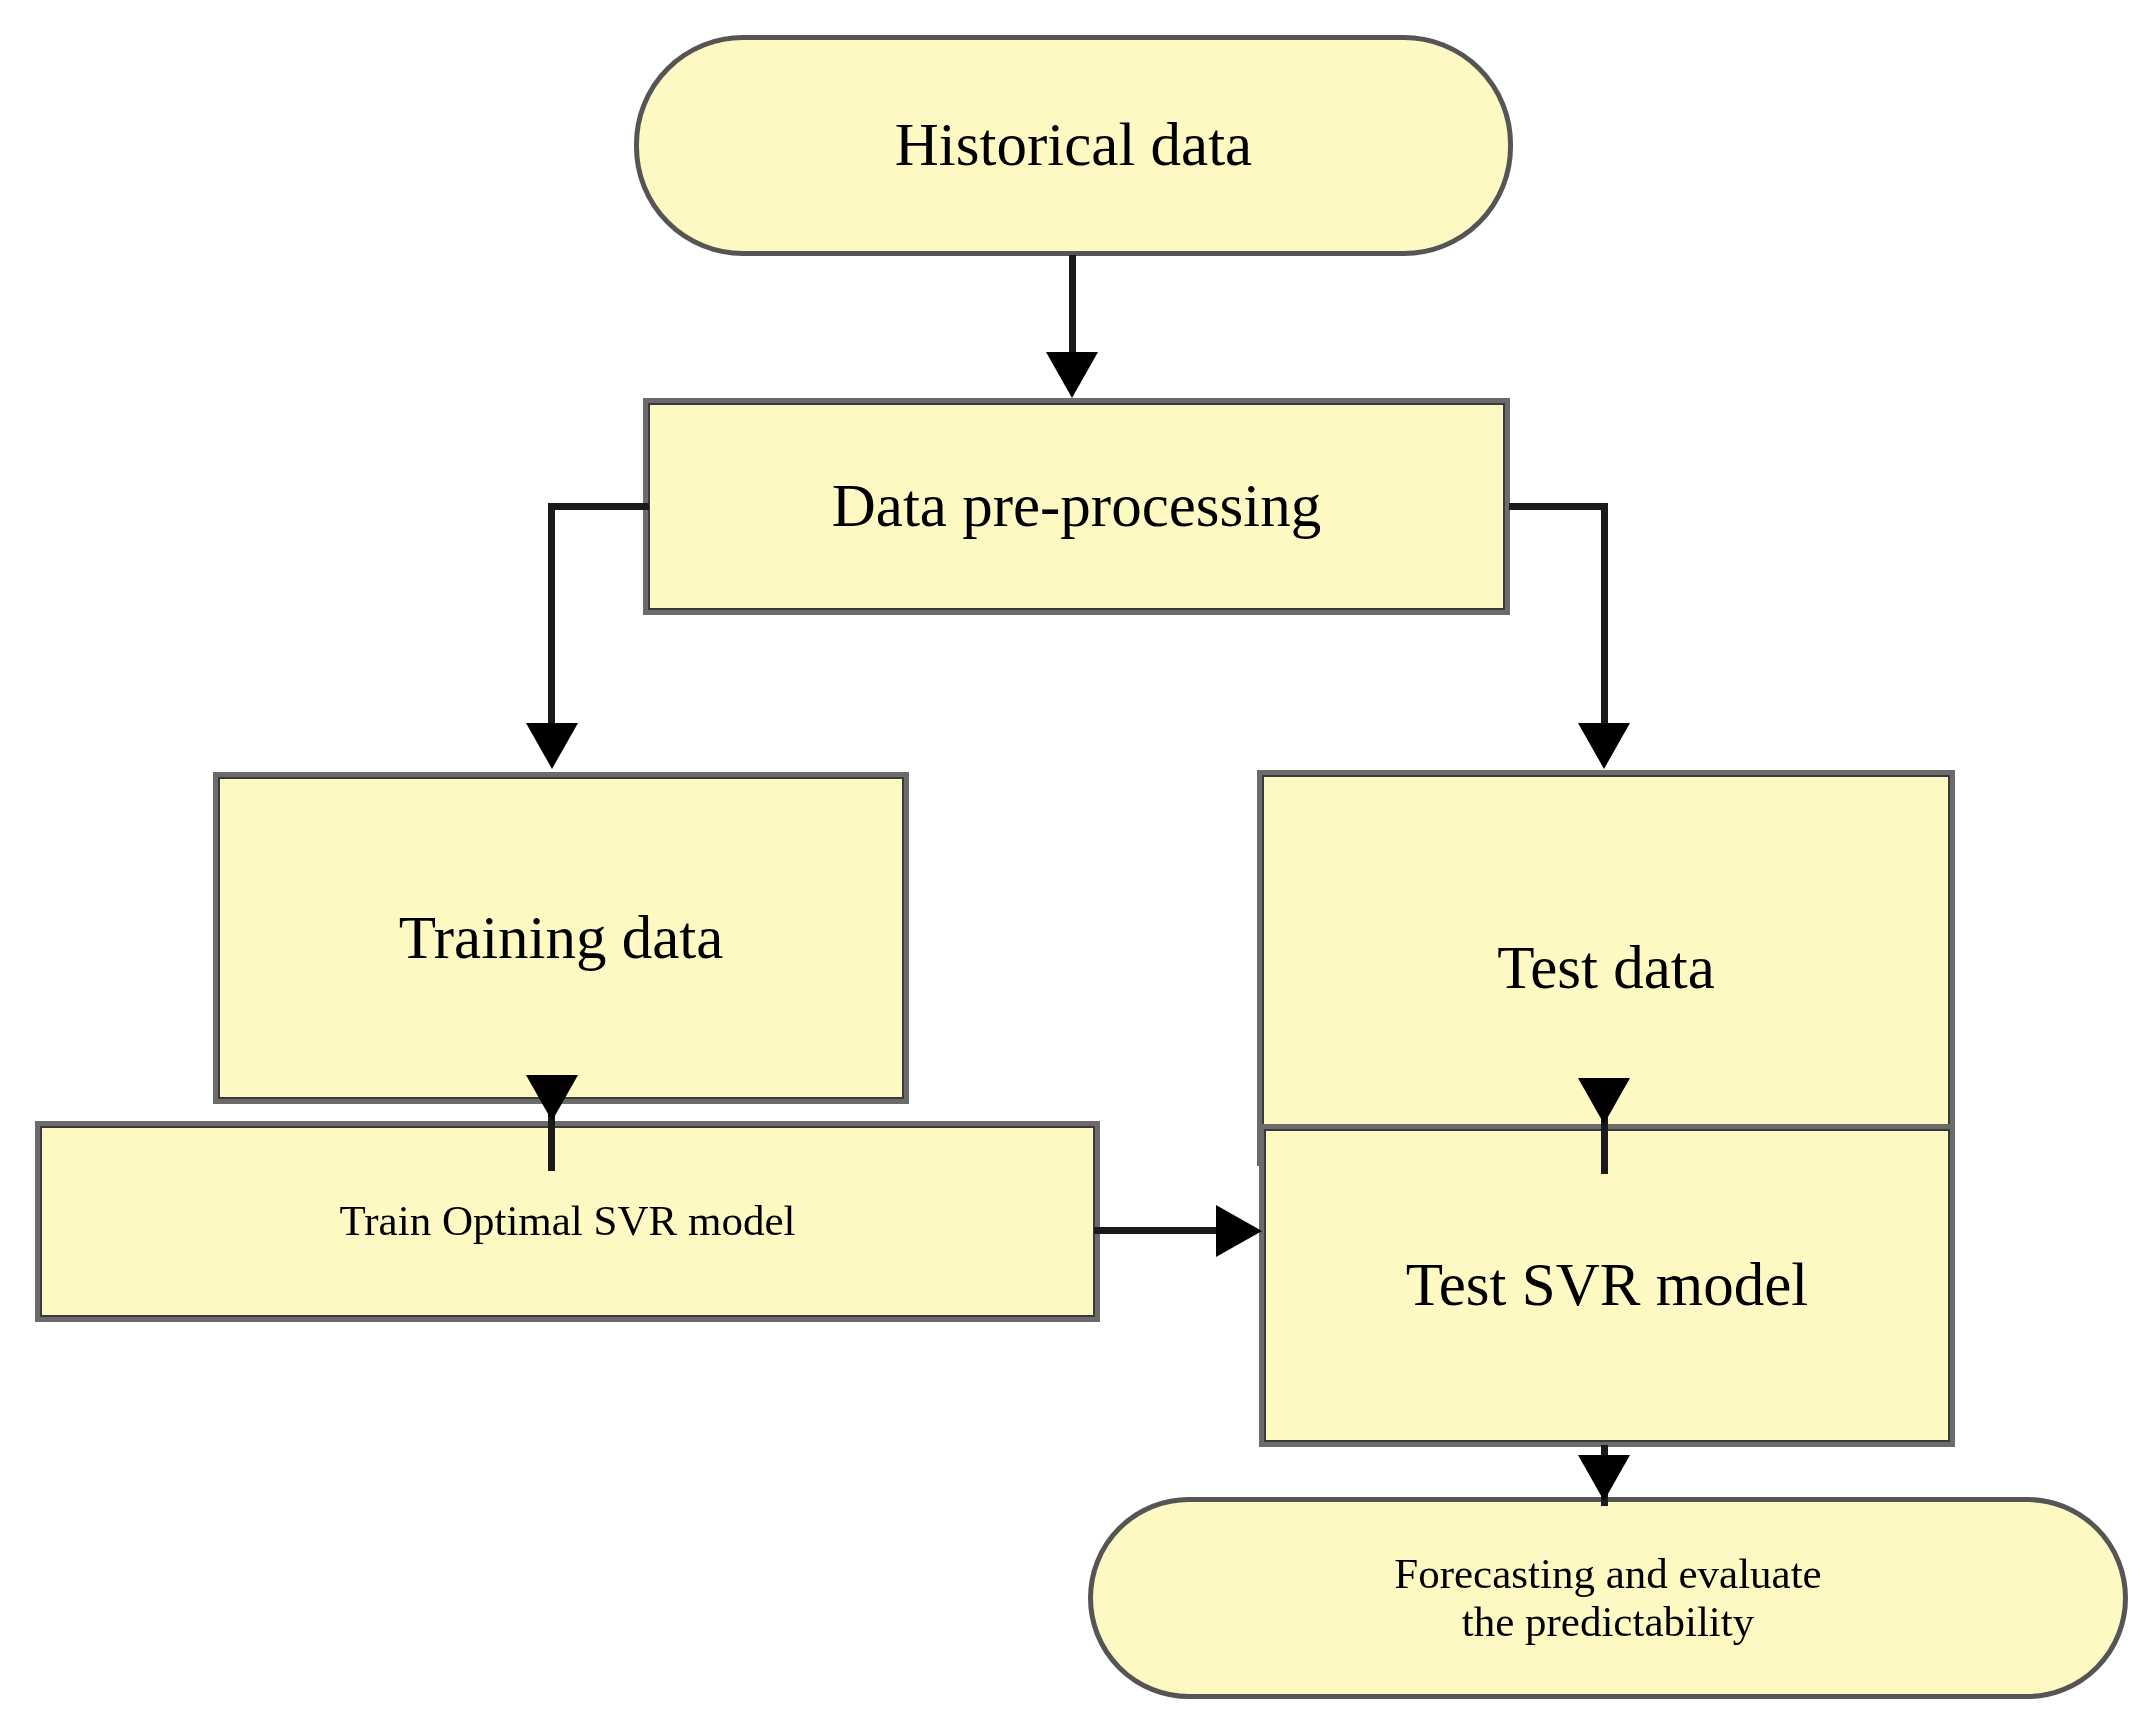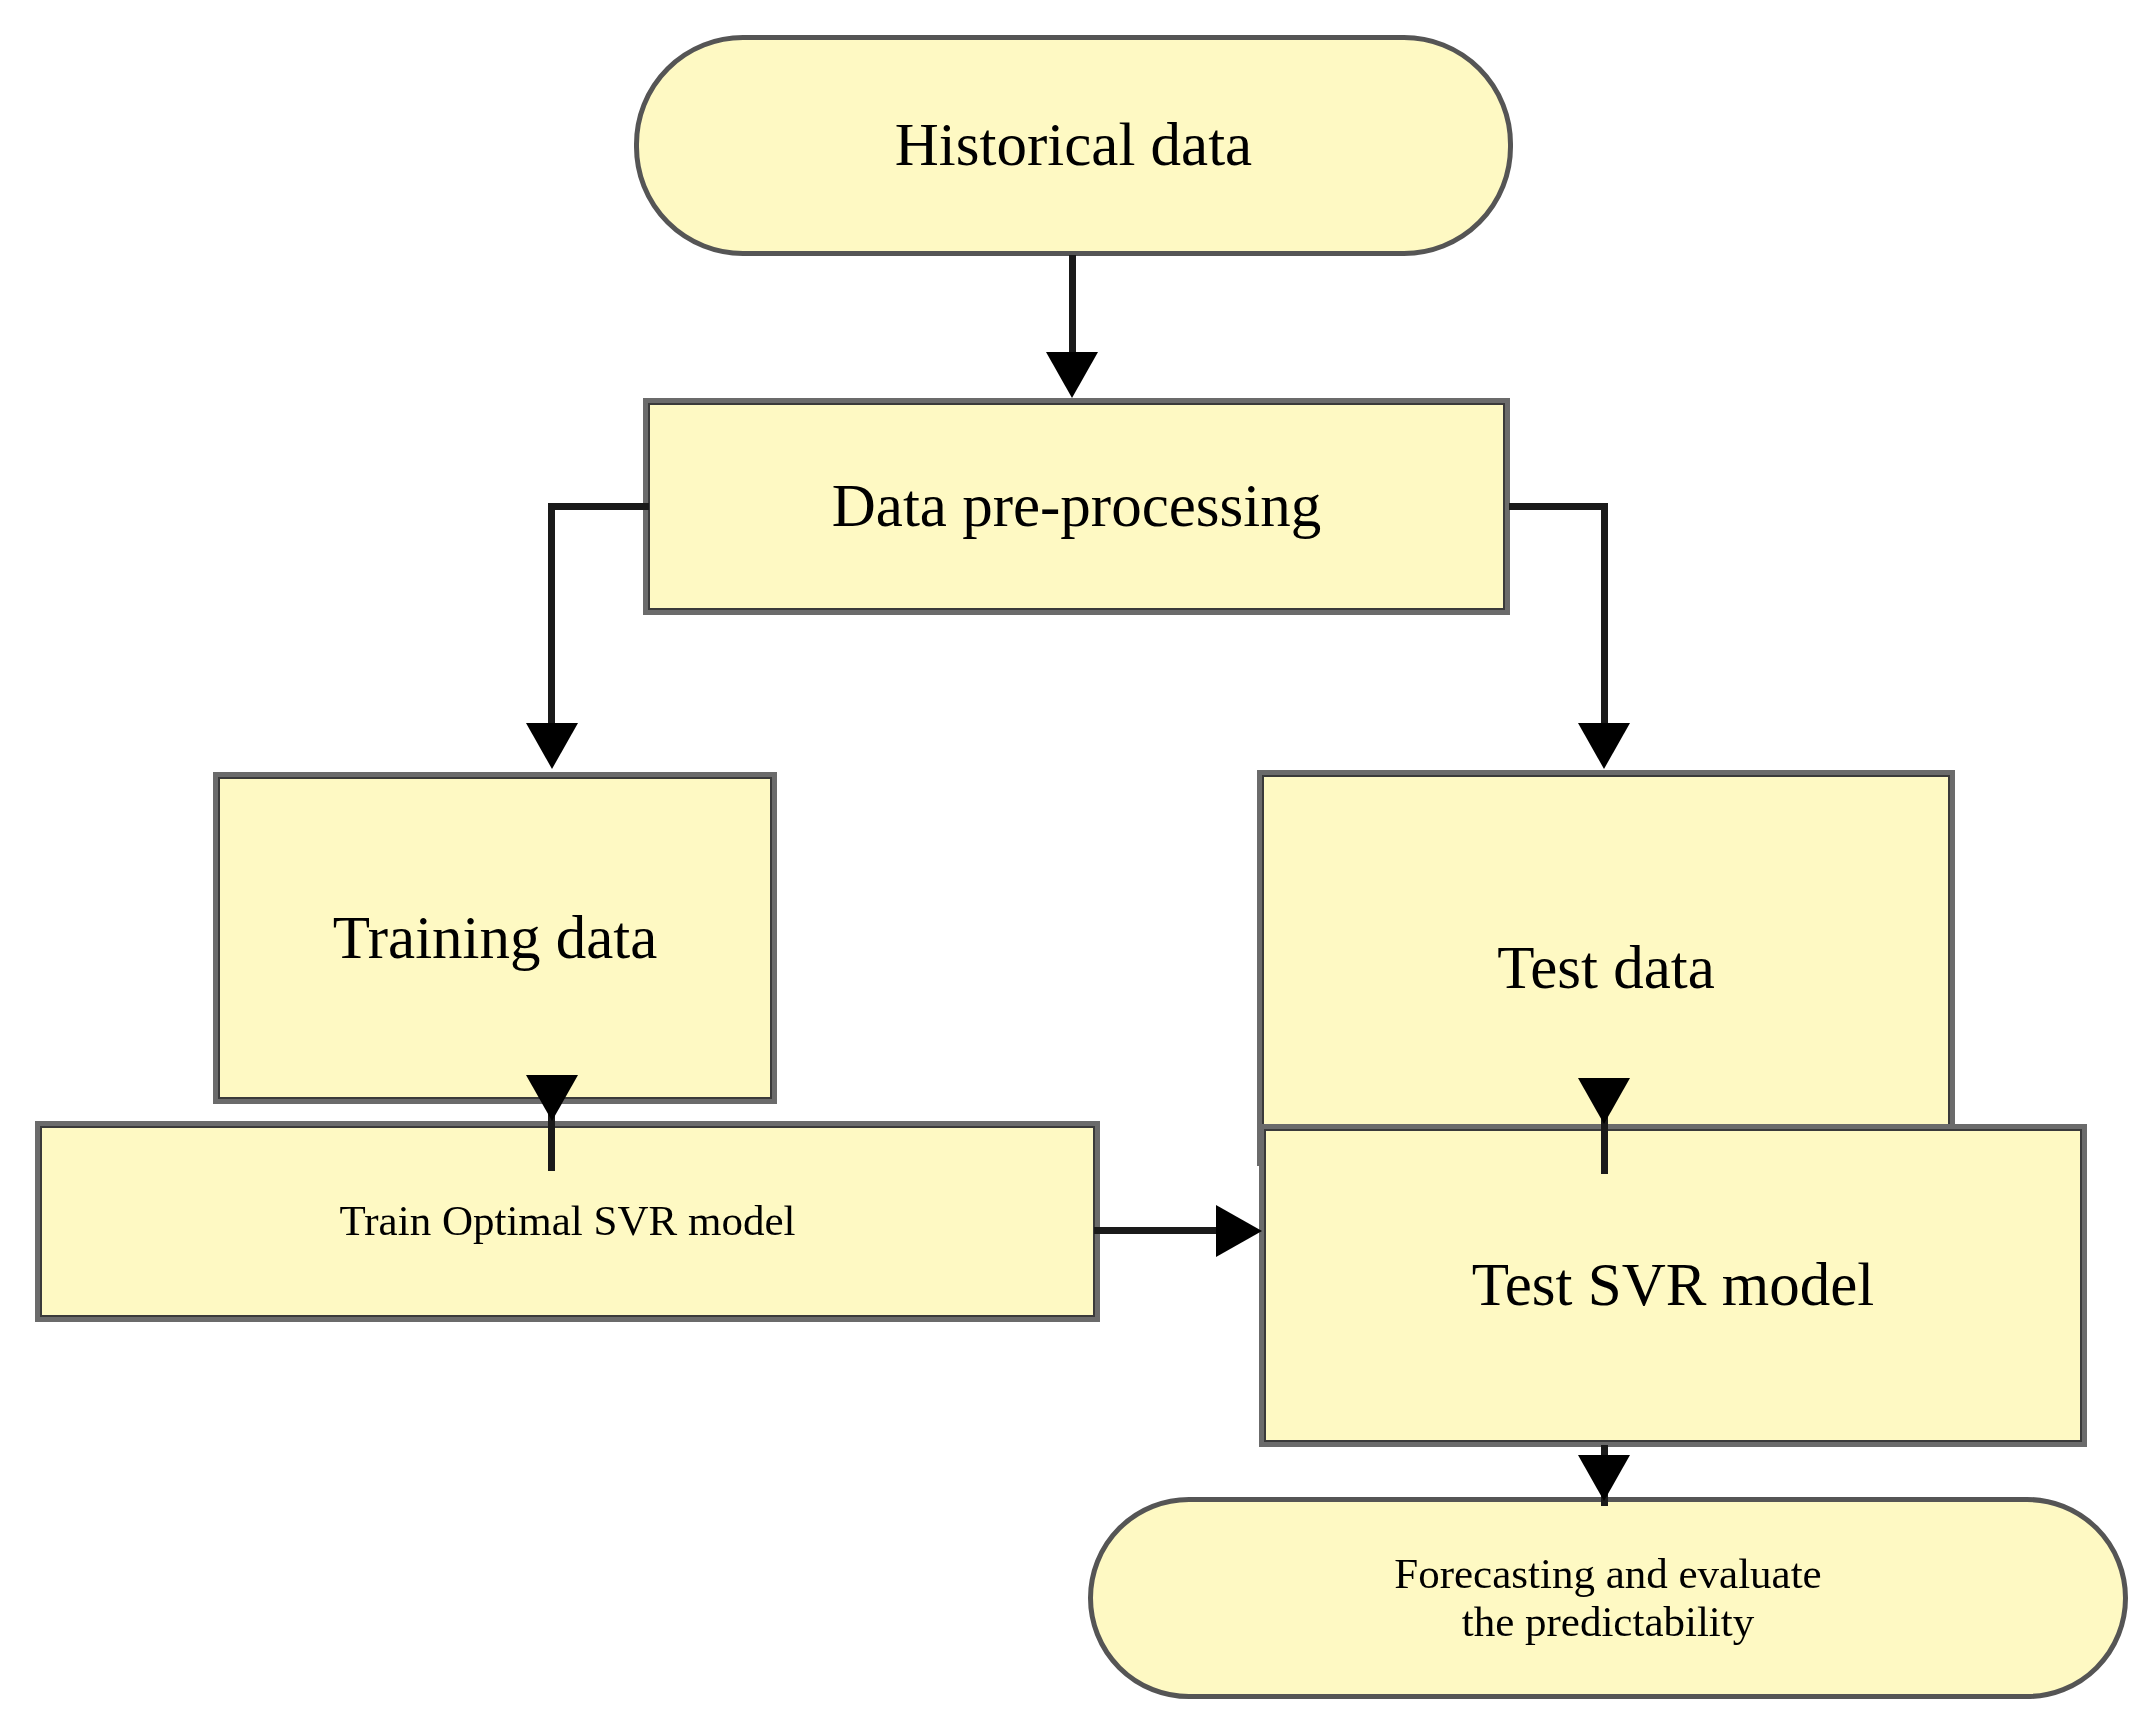--- a/index.html
+++ b/index.html
@@ -37,24 +37,24 @@
   }
   .node .label {
     display: block;
     width: 100%;
     white-space: pre-line;
   }
 
   
   #node-historical      { left: 634px;  top: 35px;   width: 879px;  height: 221px; font-size: 61px; }
   #node-preprocessing   { left: 643px;  top: 398px;  width: 867px;  height: 217px; font-size: 61px; }
-  #node-training-data   { left: 213px;  top: 772px;  width: 564px;  height: 332px; font-size: 61px; }
+  #node-training-data   { left: 213px;  top: 772px;  width: 696px;  height: 332px; font-size: 61px; }
   #node-test-data       { left: 1257px; top: 770px;  width: 698px;  height: 396px; font-size: 61px; }
   #node-train-svr       { left: 35px;   top: 1121px; width: 1065px; height: 201px; font-size: 43px; }
-  #node-test-svr        { left: 1259px; top: 1124px; width: 828px;  height: 323px; font-size: 61px; }
+  #node-test-svr        { left: 1259px; top: 1124px; width: 696px;  height: 323px; font-size: 61px; }
   #node-forecasting     { left: 1088px; top: 1497px; width: 1040px; height: 202px; font-size: 43px; }
 
   
   .conn {
     position: absolute;
     background: #1a1a1a;
   }
   .v { width: 7px; }
   .h { height: 7px; }
   .arrow-down {

